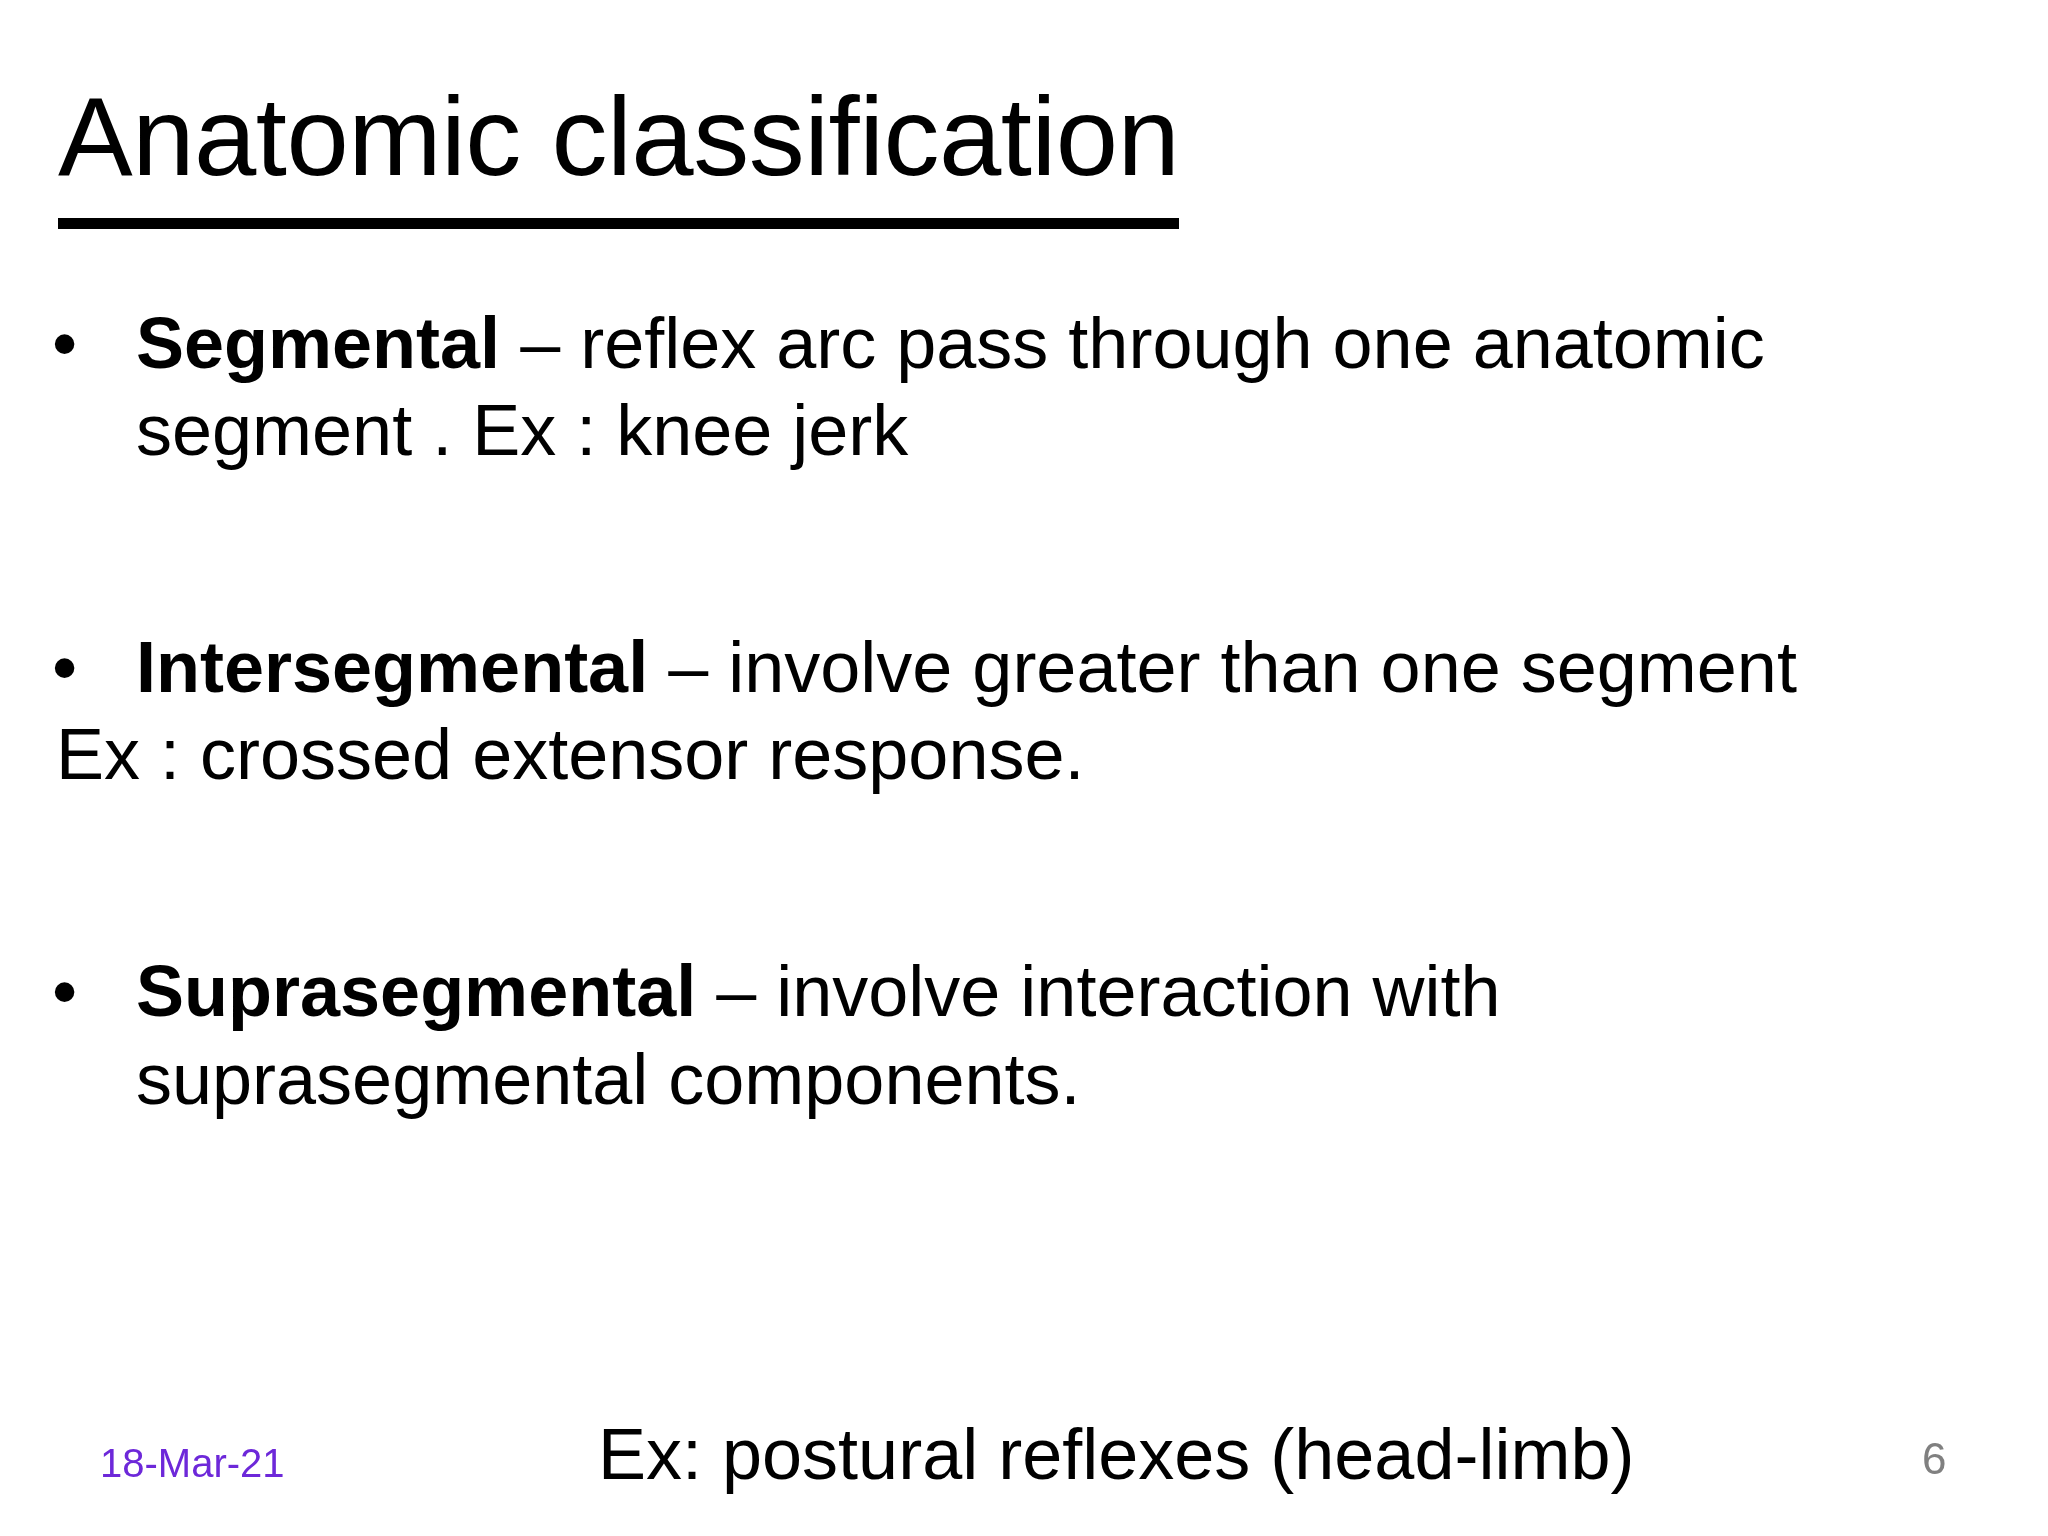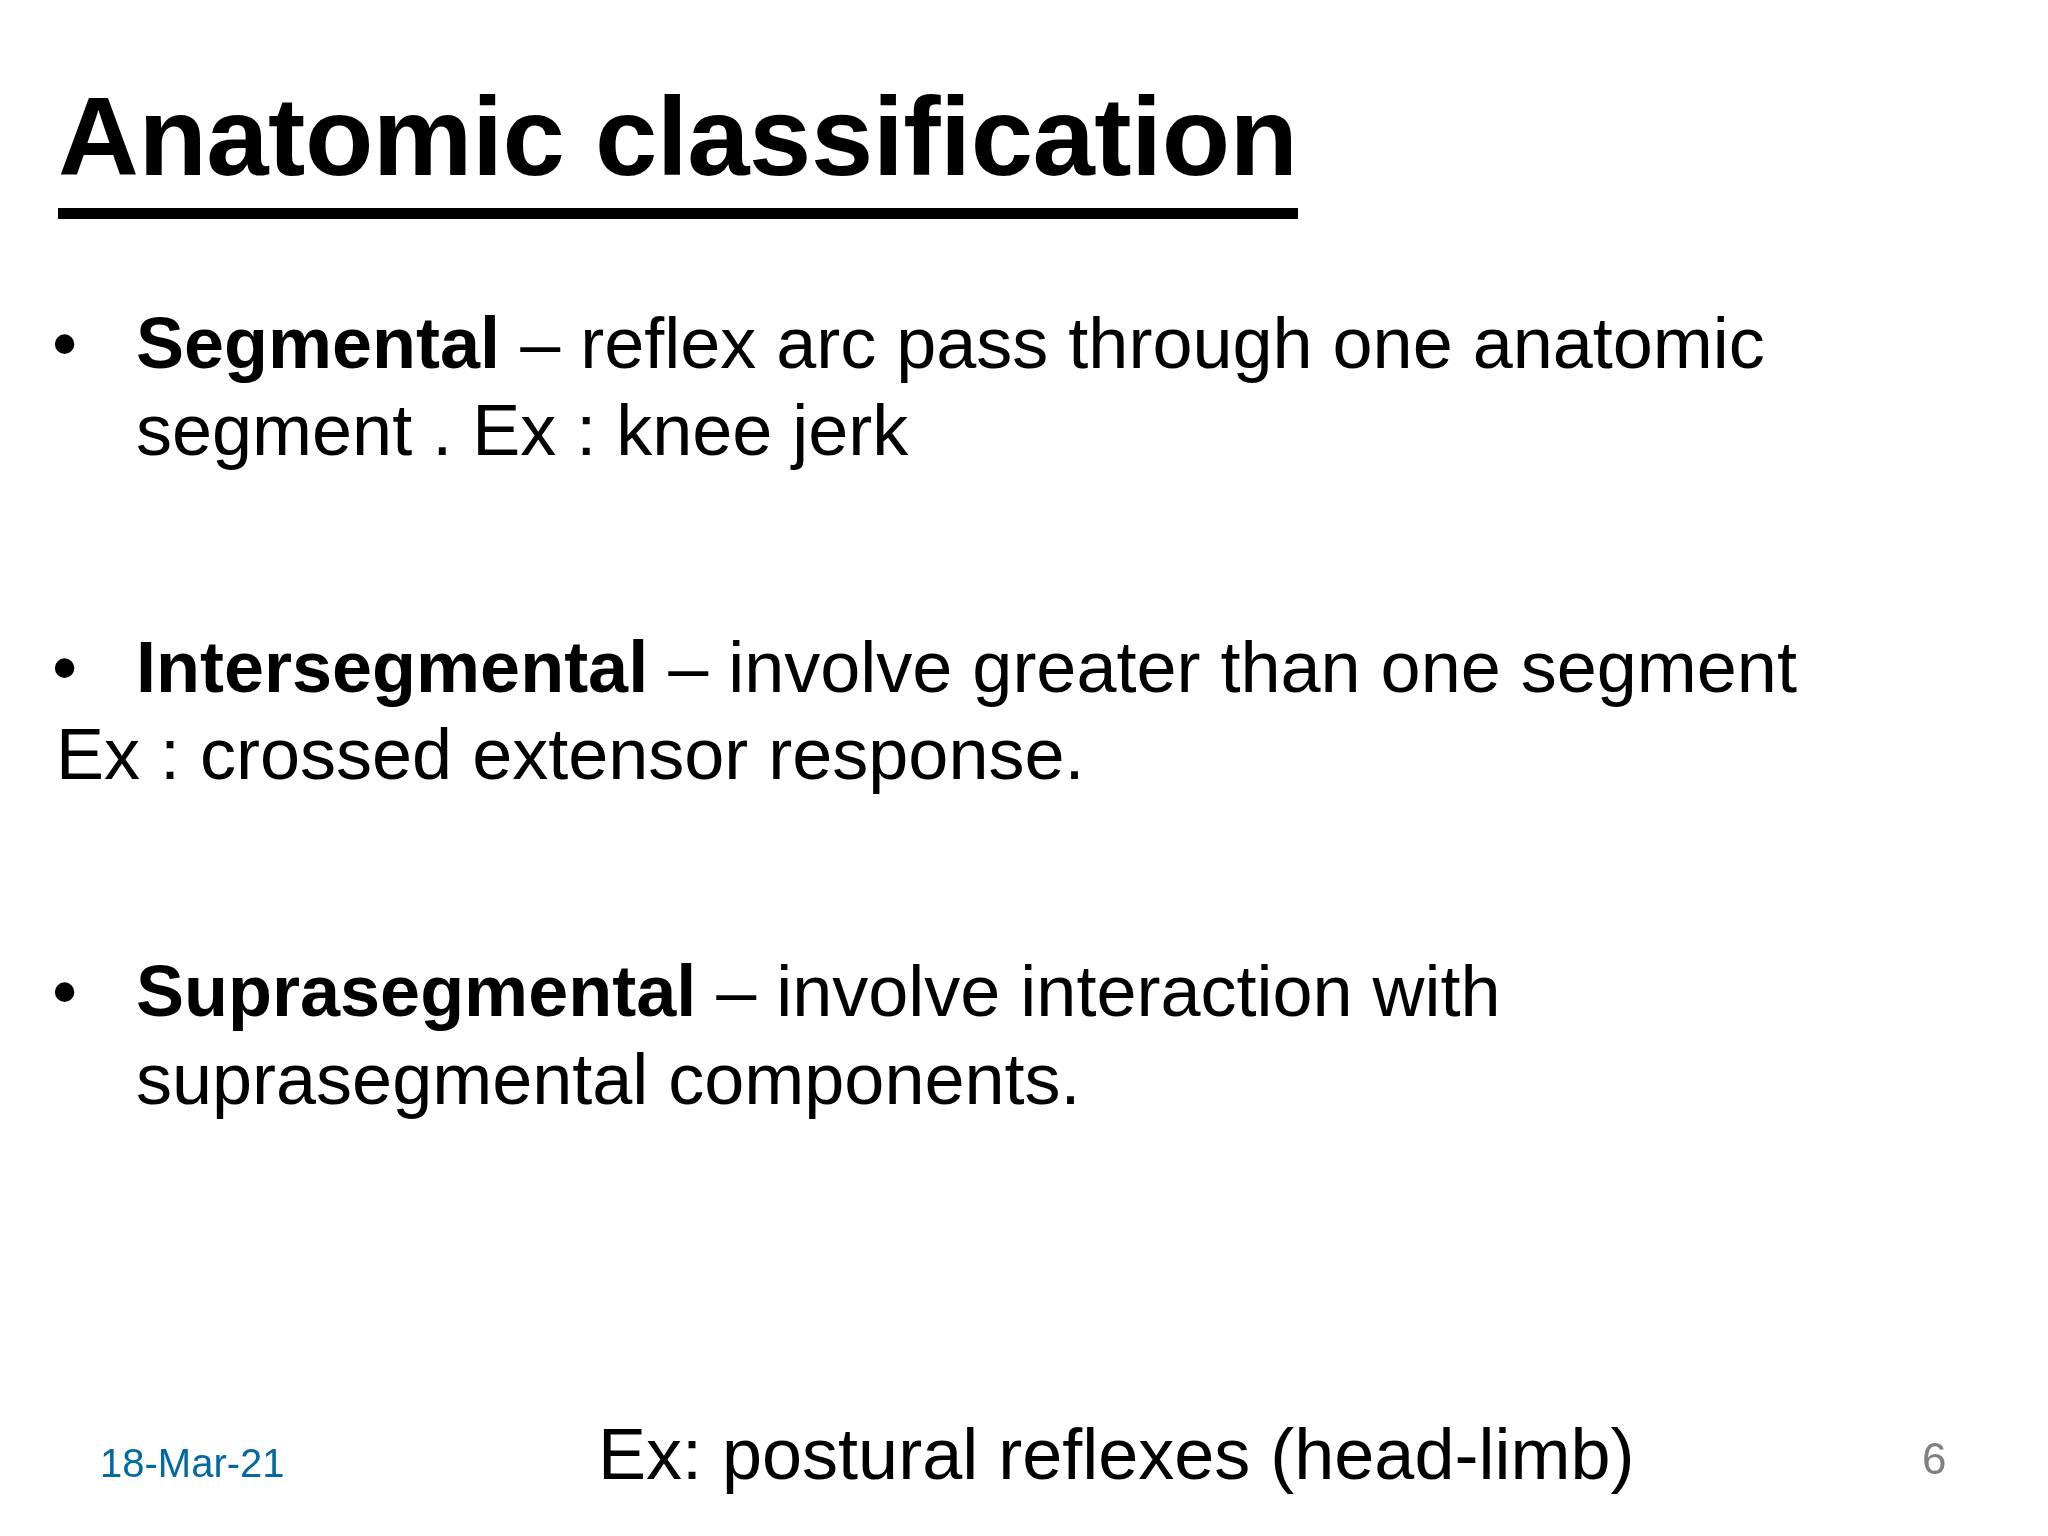--- a/index.html
+++ b/index.html
@@ -27,24 +27,24 @@
   .title-block {
     position: absolute;
     left: 58px;
     top: 78px;
     width: 1900px;
   }
   .slide-title {
     display: inline-block;
     font-size: 112px;
     line-height: 1.05;
-    font-weight: 700;
+    font-weight: 400;
     letter-spacing: -0.5px;
     color: #000000;
-    padding-bottom: 12px;
+    padding-bottom: 22px;
     border-bottom: 11px solid #000000;
     white-space: nowrap;
   }
 
   
   .body-block {
     position: absolute;
     left: 0px;
     top: 300px;
     width: 2048px;
@@ -77,21 +77,21 @@
   }
   .spacer-md { height: 150px; }
 
   
   .footer-date {
     position: absolute;
     left: 100px;
     top: 1443px;
     font-size: 40px;
     line-height: 1;
-    color: #0369a1;
+    color: #6d28d9;
   }
   .footer-example {
     position: absolute;
     left: 598px;
     top: 1418px;
     font-size: 72px;
     line-height: 1;
     color: #000000;
     white-space: nowrap;
   }

